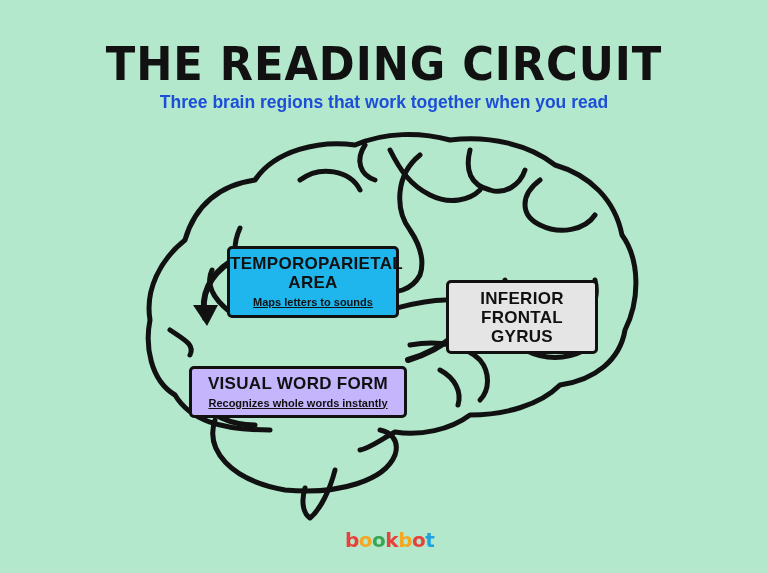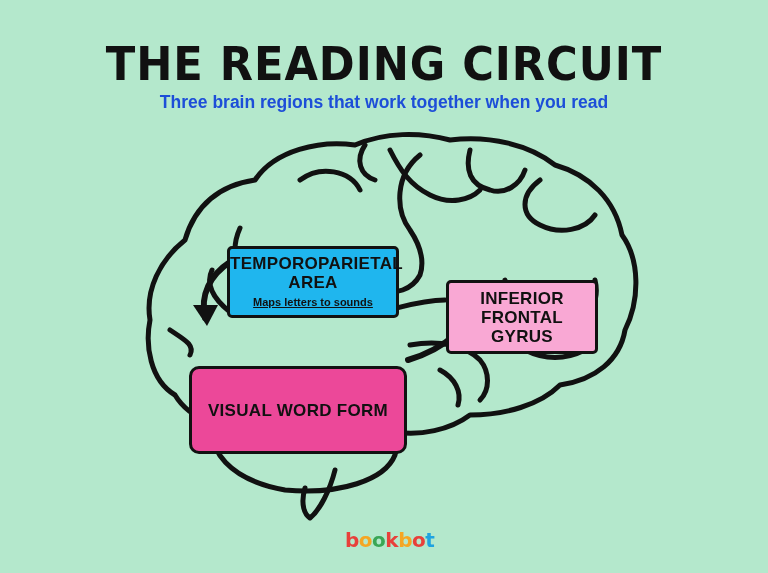--- a/index.html
+++ b/index.html
@@ -23,22 +23,22 @@
   svg.brain { position: absolute; left: 0; top: 0; }
   .box {
     position: absolute; border: 3px solid #111; border-radius: 5px;
     box-sizing: border-box; text-align: center; color: #111;
     font-family: "Liberation Sans", sans-serif;
     display: flex; flex-direction: column; justify-content: center; margin-top: 36px;
   }
   .box .name { font-weight: bold; font-size: 17px; line-height: 19px; letter-spacing: 0.3px; }
   .box .desc { font-weight: bold; font-size: 11px; line-height: 16px; margin-top: 2px; text-decoration: underline; }
   #tpa  { left: 227px; top: 210px; width: 172px; height: 72px; background: #1fb6ee; }
-  #ifg  { left: 446px; top: 244px; width: 152px; height: 74px; background: #f9a8d4; }
-  #vwfa { left: 189px; top: 330px; width: 218px; height: 88px; background: #ec4899; border-radius: 10px; }
+  #ifg  { left: 446px; top: 244px; width: 152px; height: 74px; background: #e5e5e5; }
+  #vwfa { left: 189px; top: 330px; width: 218px; height: 52px; background: #c4b5fd; }
   .logo {
     position: absolute; left: 345px; top: 528px; width: 80px; text-align: center;
     font-family: "DejaVu Sans", sans-serif; font-weight: bold; font-size: 20px;
     letter-spacing: -0.5px;
   }
 </style>
 </head>
 <body>
 
 <div class="title">THE READING CIRCUIT</div>
@@ -83,17 +83,18 @@
   <div class="desc">Maps letters to sounds</div>
 </div>
 
 <div class="box" id="ifg">
   <div class="name">INFERIOR</div>
   <div class="name">FRONTAL GYRUS</div>
 </div>
 
 <div class="box" id="vwfa">
   <div class="name">VISUAL WORD FORM</div>
+  <div class="desc">Recognizes whole words instantly</div>
 </div>
 
 <div class="logo">
   <span style="color:#e8403a">b</span><span style="color:#f5a623">o</span><span style="color:#3aa655">o</span><span style="color:#e8403a">k</span><span style="color:#f5a623">b</span><span style="color:#e8403a">o</span><span style="color:#1fa3e0">t</span>
 </div>
 
 </body></html>

